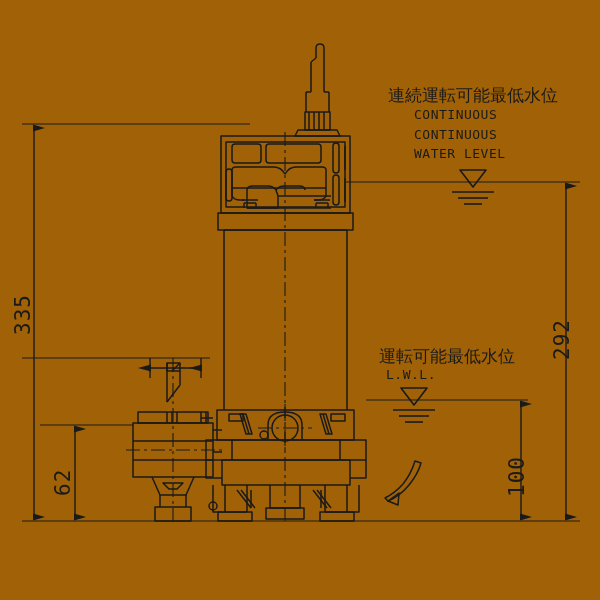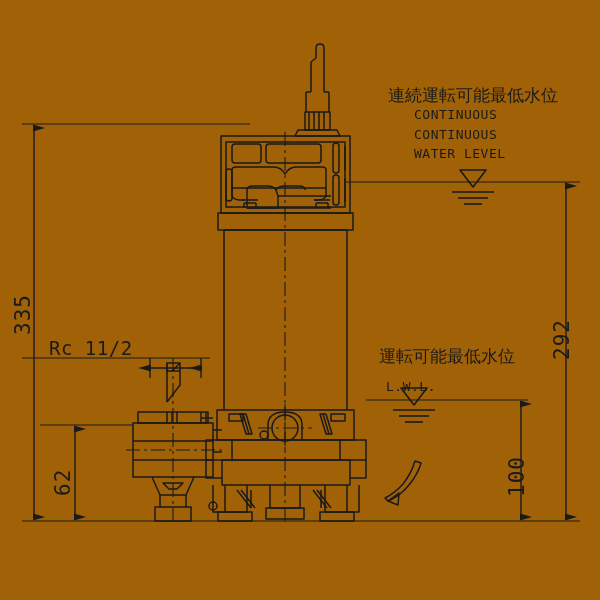--- a/index.html
+++ b/index.html
@@ -210,23 +210,22 @@
 
     </g>
   </svg>
 
   <div class="lbl jp" style="left:388px;top:86px;">連続運転可能最低水位</div>
   <div class="lbl en" style="left:414px;top:108px;">CONTINUOUS</div>
   <div class="lbl en" style="left:414px;top:128px;">CONTINUOUS</div>
   <div class="lbl jp" style="left:379px;top:347px;">運転可能最低水位</div>
 
   <div class="lbl en" style="left:414px;top:147px;">WATER LEVEL</div>
-  <div class="lbl en" style="left:386px;top:380px;">L.W.L.</div>
-
-  <div class="lbl rc" style="left:49px;top:338px;">Rc 11/2</div>
+  <div class="lbl en" style="left:386px;top:368px;">L.W.L.</div>
+
 
   <div class="lbl dim rot" style="left:12px;top:335px;">335</div>
 
   <div class="lbl dim rot" style="left:551px;top:360px;">292</div>
 
   <div class="lbl dim rot" style="left:506px;top:497px;">100</div>
 
   <div class="lbl dim rot" style="left:52px;top:496px;">62</div>
 
 </div>

